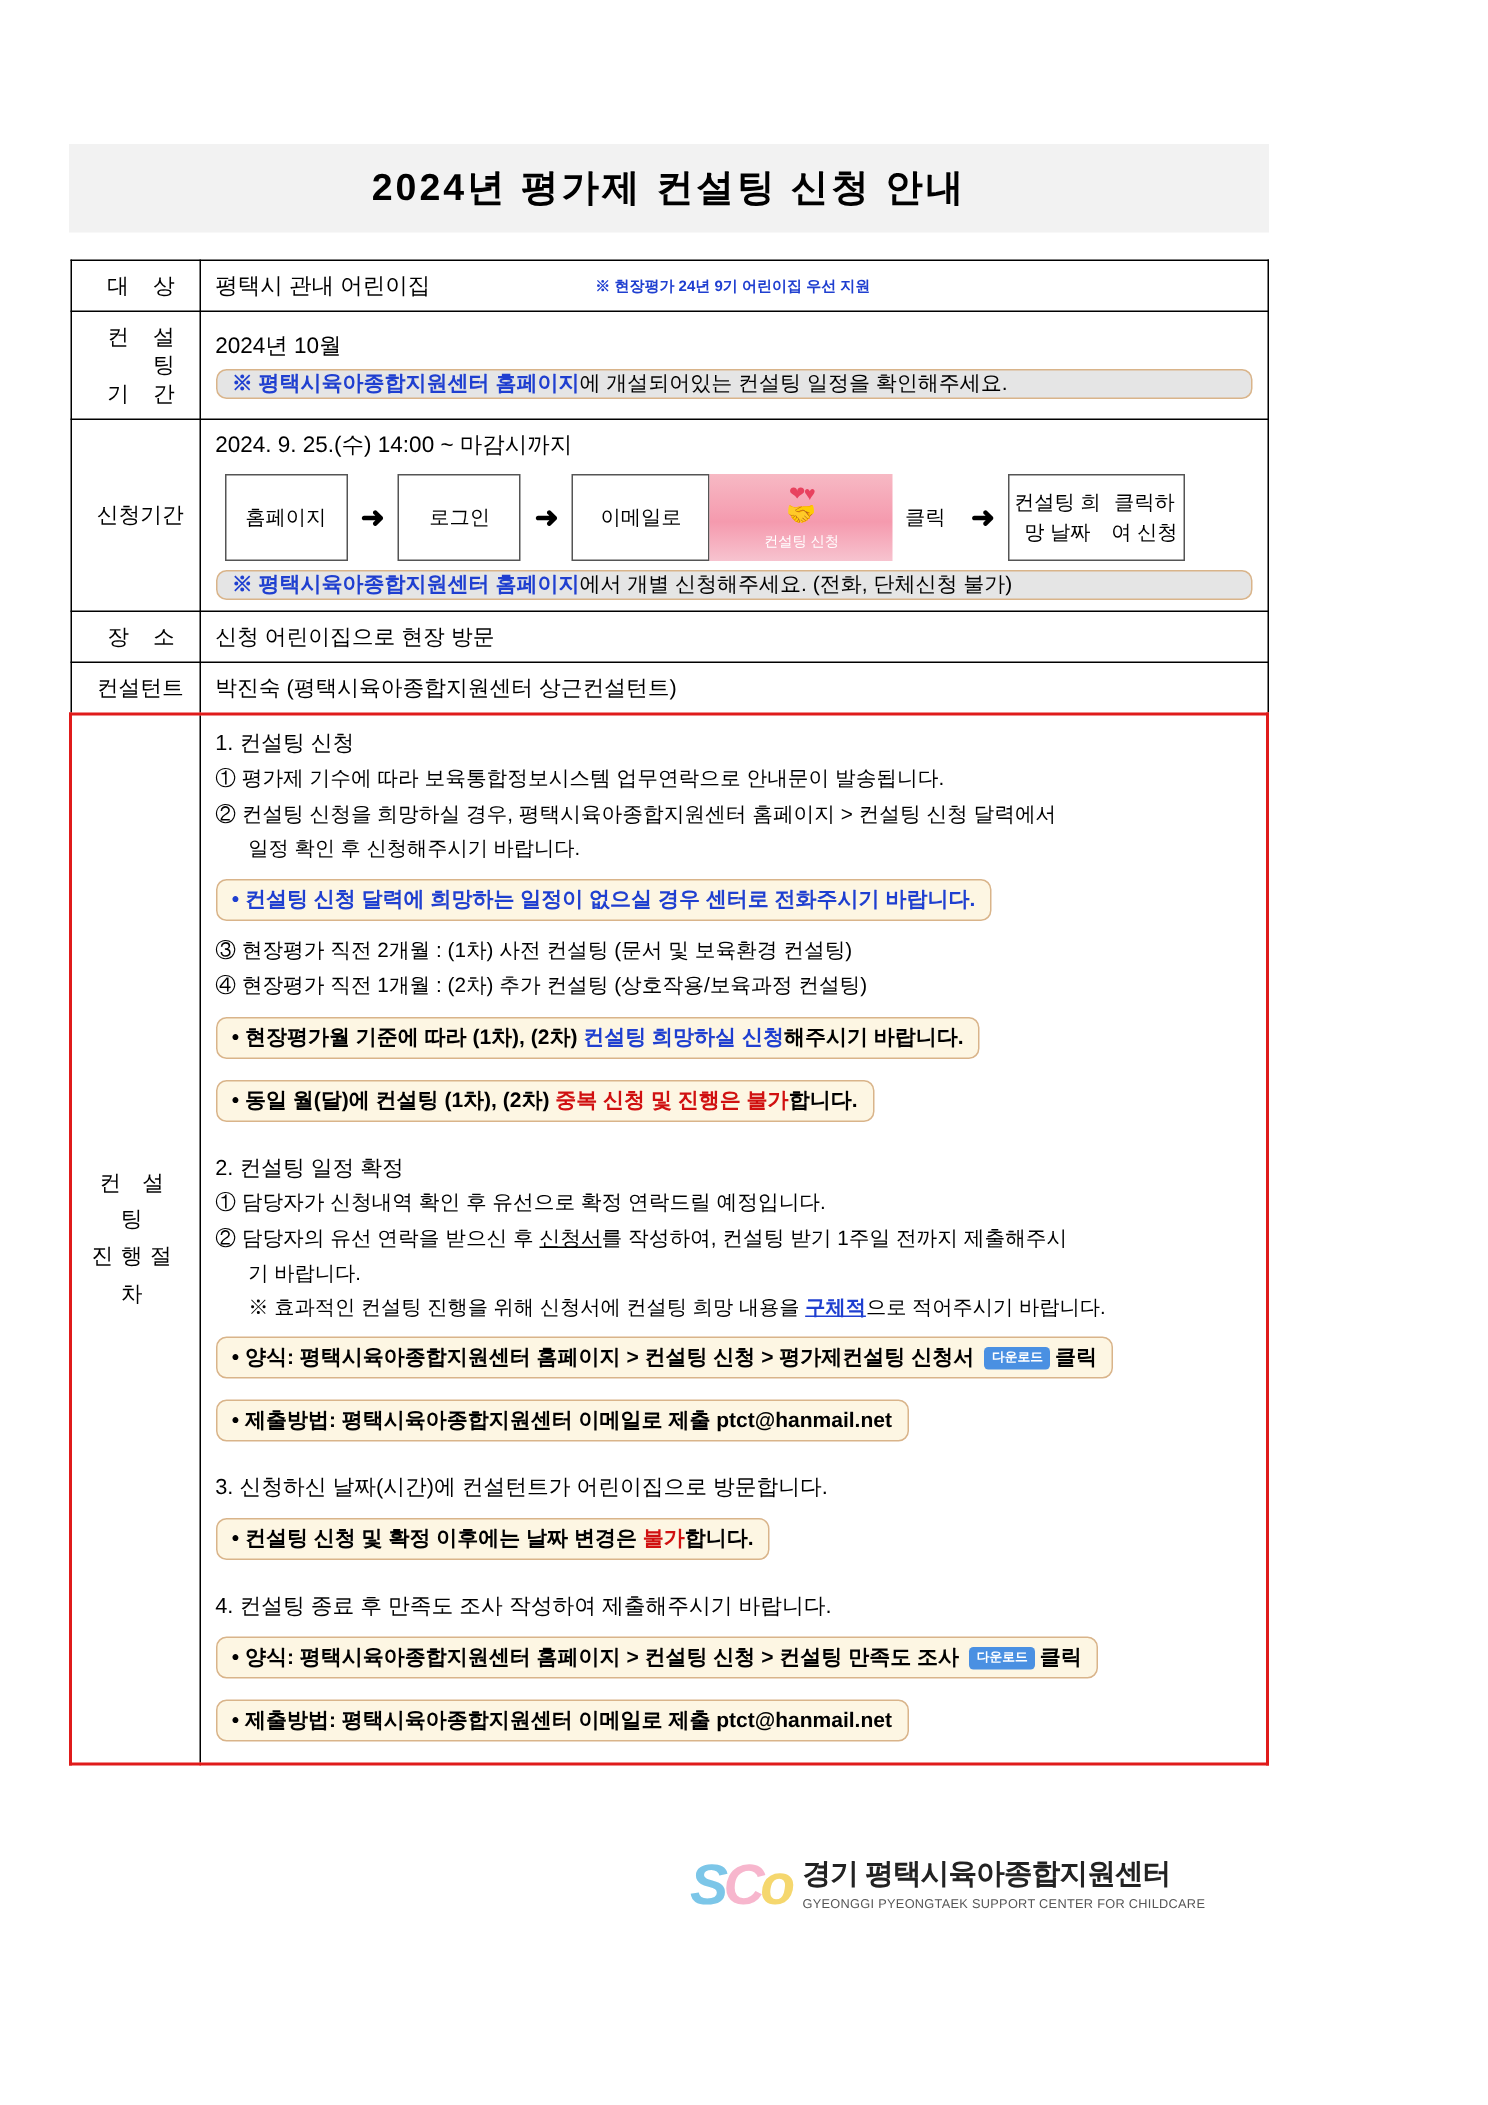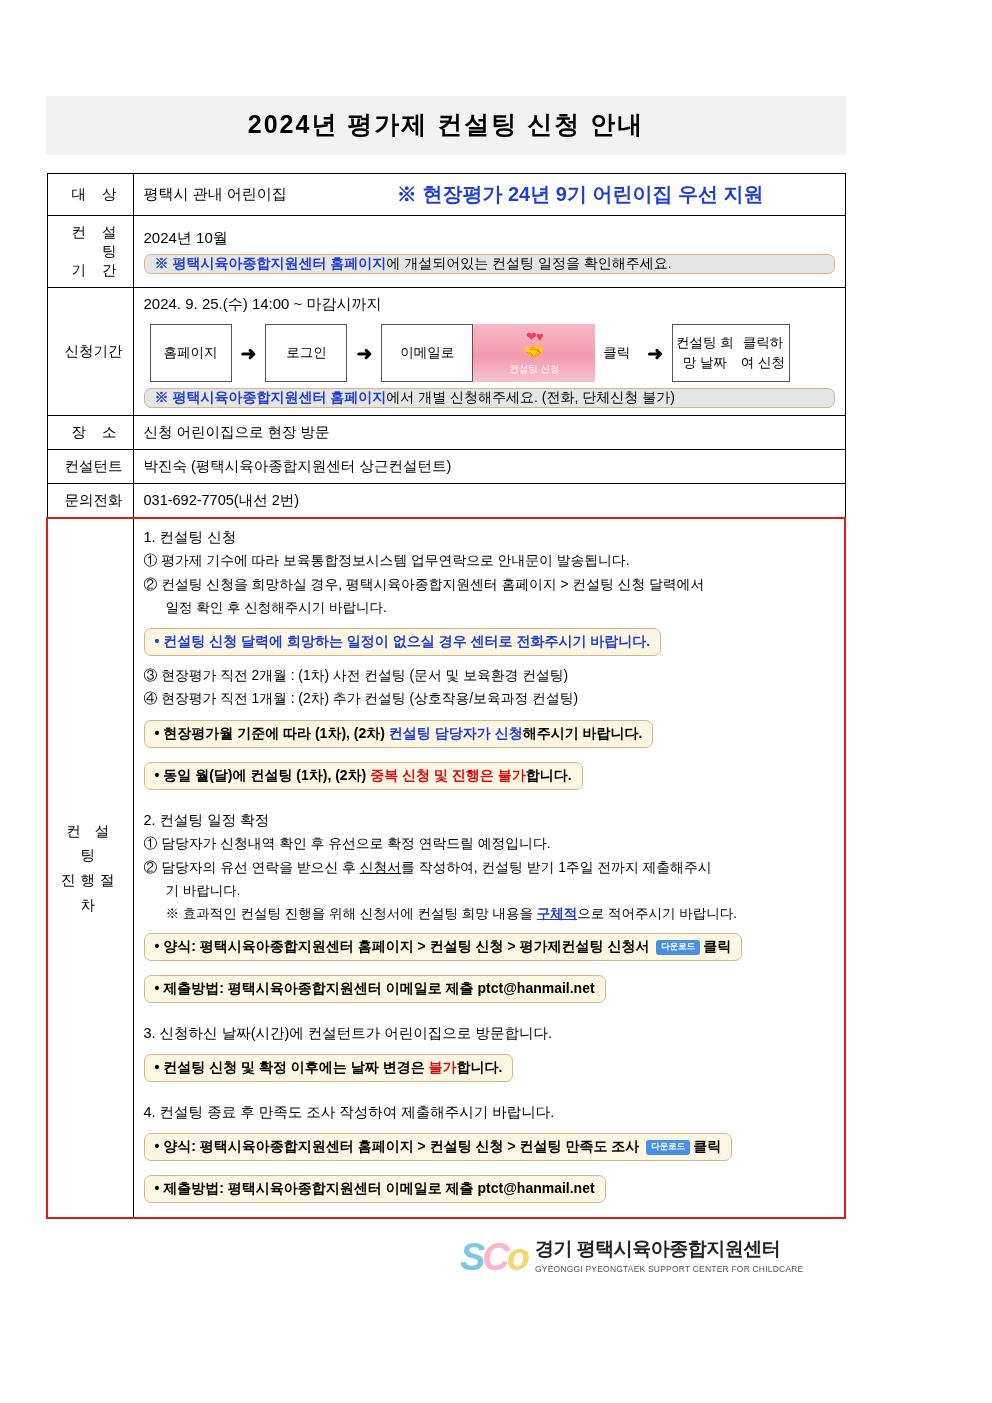--- a/index.html
+++ b/index.html
@@ -51,21 +51,21 @@
   }
   .row-target .target-wrap {
     display: flex;
     align-items: center;
   }
   .target-text { font-size: 15px; }
   .target-note {
     margin-left: 110px;
     color: #1f3fd0;
     font-weight: bold;
-    font-size: 20px;
+    font-size: 10px;
   }
   .note-box {
     border: 1px solid #d9b48a;
     background: #e5e5e5;
     border-radius: 7px;
     padding: 0 10px;
     font-size: 14px;
     margin-top: 6px;
     display: inline-block;
   }
@@ -276,41 +276,37 @@
     <tr>
       <td class="label spread">장      소</td>
       <td class="line1">신청 어린이집으로 현장 방문</td>
     </tr>
 
     <tr>
       <td class="label">컨설턴트</td>
       <td class="line1">박진숙 (평택시육아종합지원센터 상근컨설턴트)</td>
     </tr>
 
-    <tr>
-      <td class="label">문의전화</td>
-      <td class="line1">031-692-7705(내선 2번)</td>
-    </tr>
 
     <tr class="proc-row">
       <td class="proc-label">
         <div>컨 설 팅</div>
         <div>진행절차</div>
       </td>
       <td class="proc-body">
 
         
         <div class="p-h">1. 컨설팅 신청</div>
         <div class="p-l">① 평가제 기수에 따라 보육통합정보시스템 업무연락으로 안내문이 발송됩니다.</div>
         <div class="p-l">② 컨설팅 신청을 희망하실 경우, 평택시육아종합지원센터 홈페이지 &gt; 컨설팅 신청 달력에서</div>
         <div class="p-sub">일정 확인 후 신청해주시기 바랍니다.</div>
         <div class="cbox blue-b">• 컨설팅 신청 달력에 희망하는 일정이 없으실 경우 센터로 전화주시기 바랍니다.</div>
         <div class="p-l">③ 현장평가 직전 2개월 : (1차) 사전 컨설팅 (문서 및 보육환경 컨설팅)</div>
         <div class="p-l">④ 현장평가 직전 1개월 : (2차) 추가 컨설팅 (상호작용/보육과정 컨설팅)</div>
-        <div class="cbox"><span>• 현장평가월 기준에 따라 (1차), (2차) </span><span class="blue-b">컨설팅 담당자가 신청</span><span>해주시기 바랍니다.</span></div>
+        <div class="cbox"><span>• 현장평가월 기준에 따라 (1차), (2차) </span><span class="blue-b">컨설팅 희망하실 신청</span><span>해주시기 바랍니다.</span></div>
         <div class="cbox"><span>• 동일 월(달)에 컨설팅 (1차), (2차) </span><span class="red-b">중복 신청 및 진행은 불가</span><span>합니다.</span></div>
 
         <div class="gap"></div>
 
         
         <div class="p-h">2. 컨설팅 일정 확정</div>
         <div class="p-l">① 담당자가 신청내역 확인 후 유선으로 확정 연락드릴 예정입니다.</div>
         <div class="p-l"><span>② 담당자의 유선 연락을 받으신 후 </span><span class="u">신청서</span><span>를 작성하여, 컨설팅 받기 1주일 전까지 제출해주시</span></div>
         <div class="p-sub">기 바랍니다.</div>
         <div class="p-sub"><span>※ 효과적인 컨설팅 진행을 위해 신청서에 컨설팅 희망 내용을 </span><span class="blue-b u">구체적</span><span>으로 적어주시기 바랍니다.</span></div>

